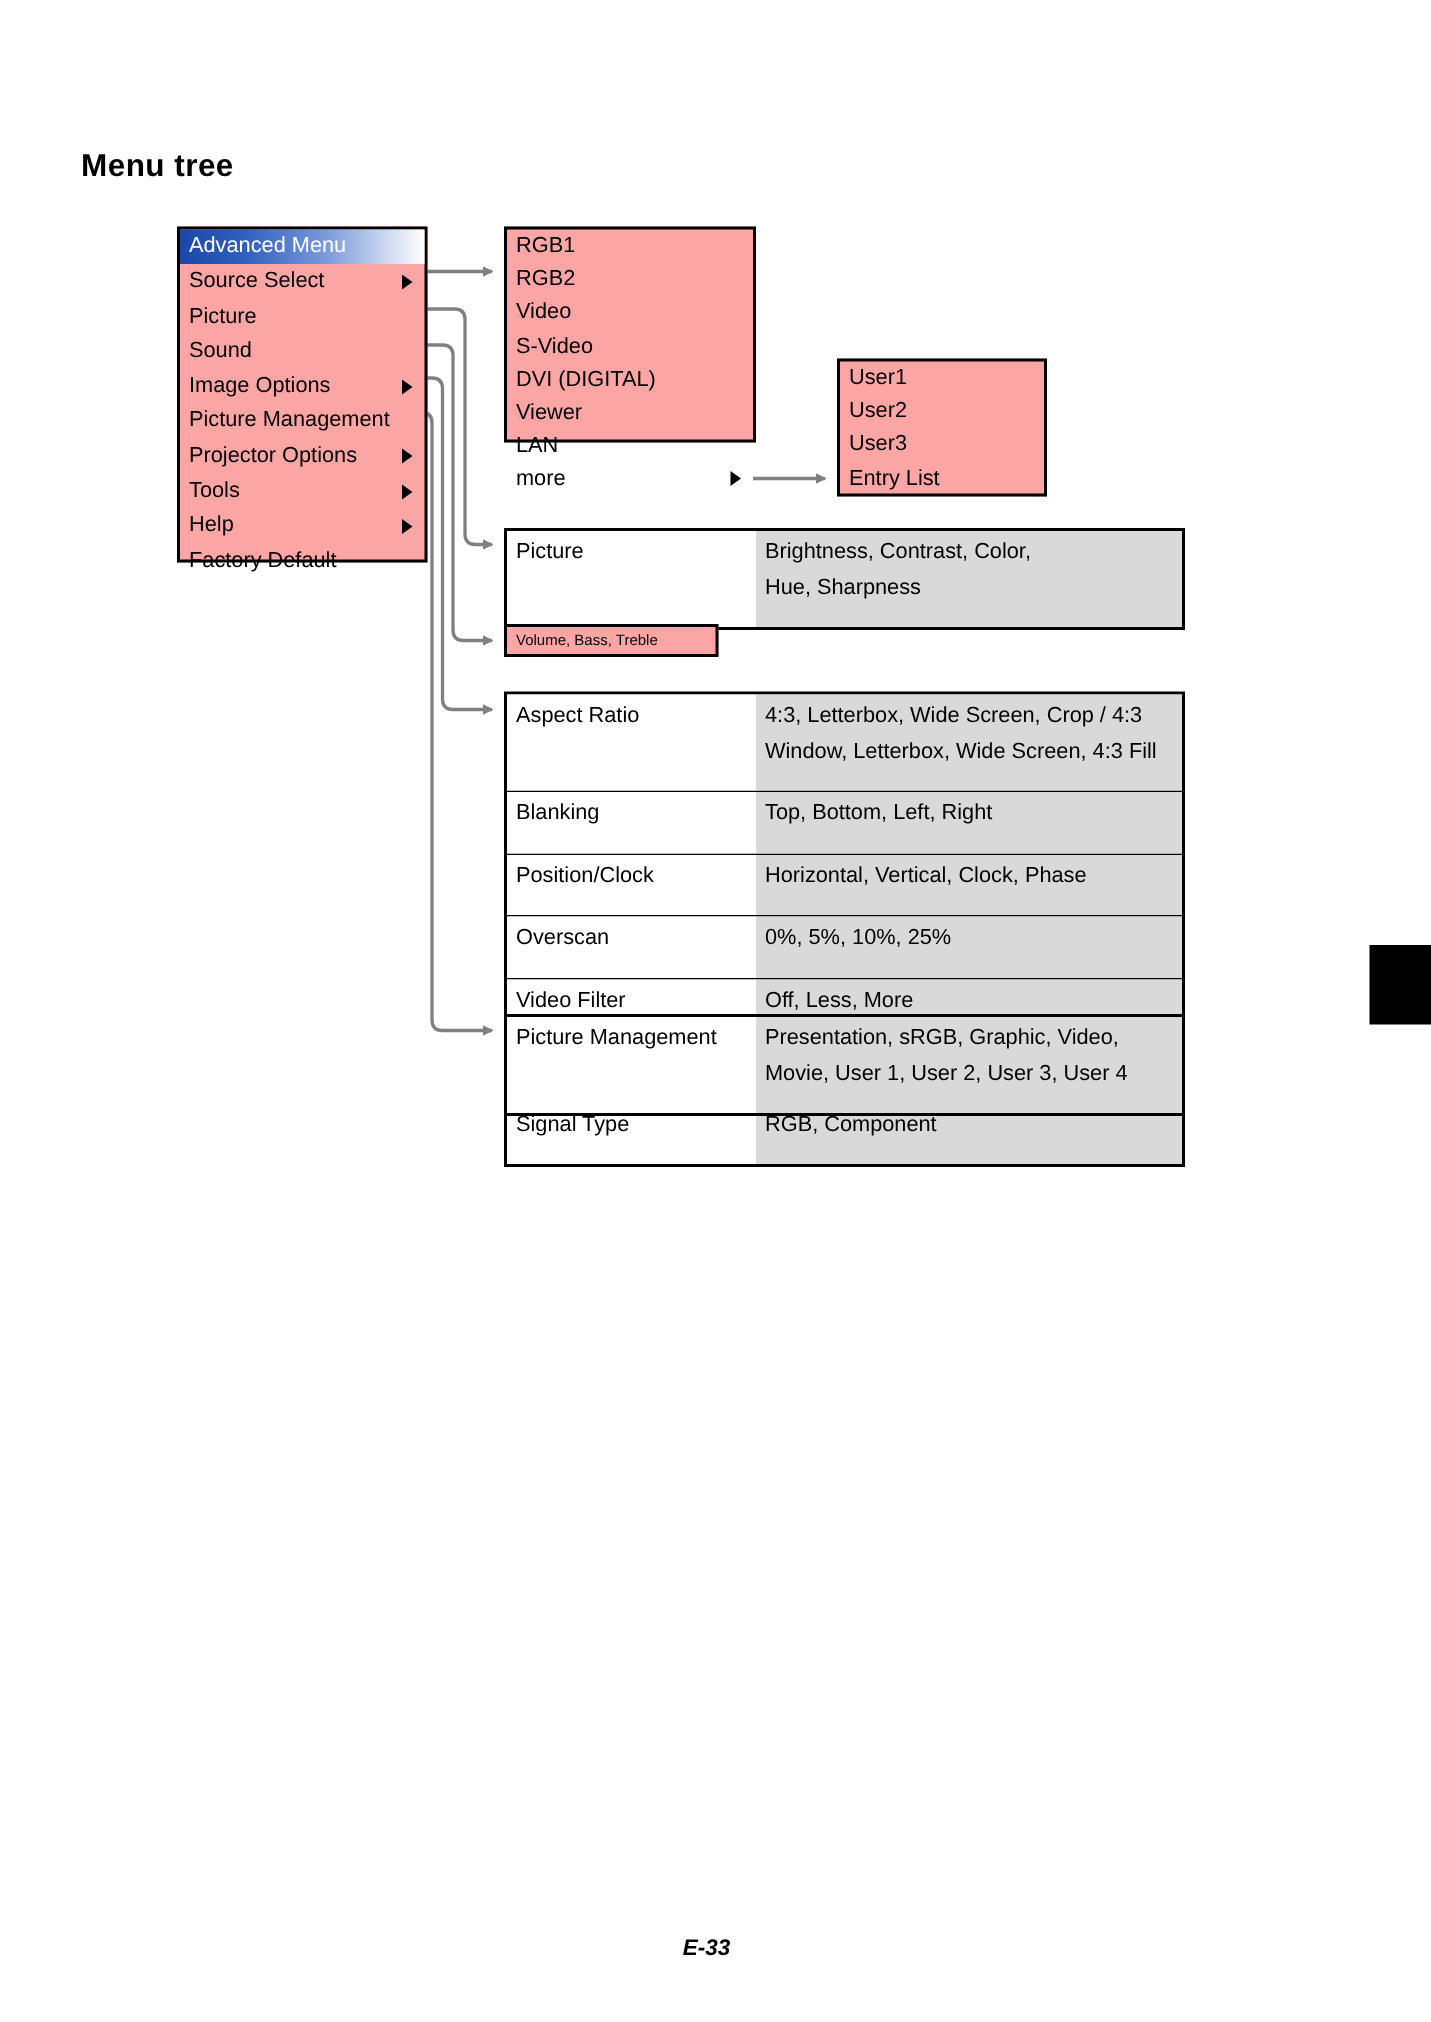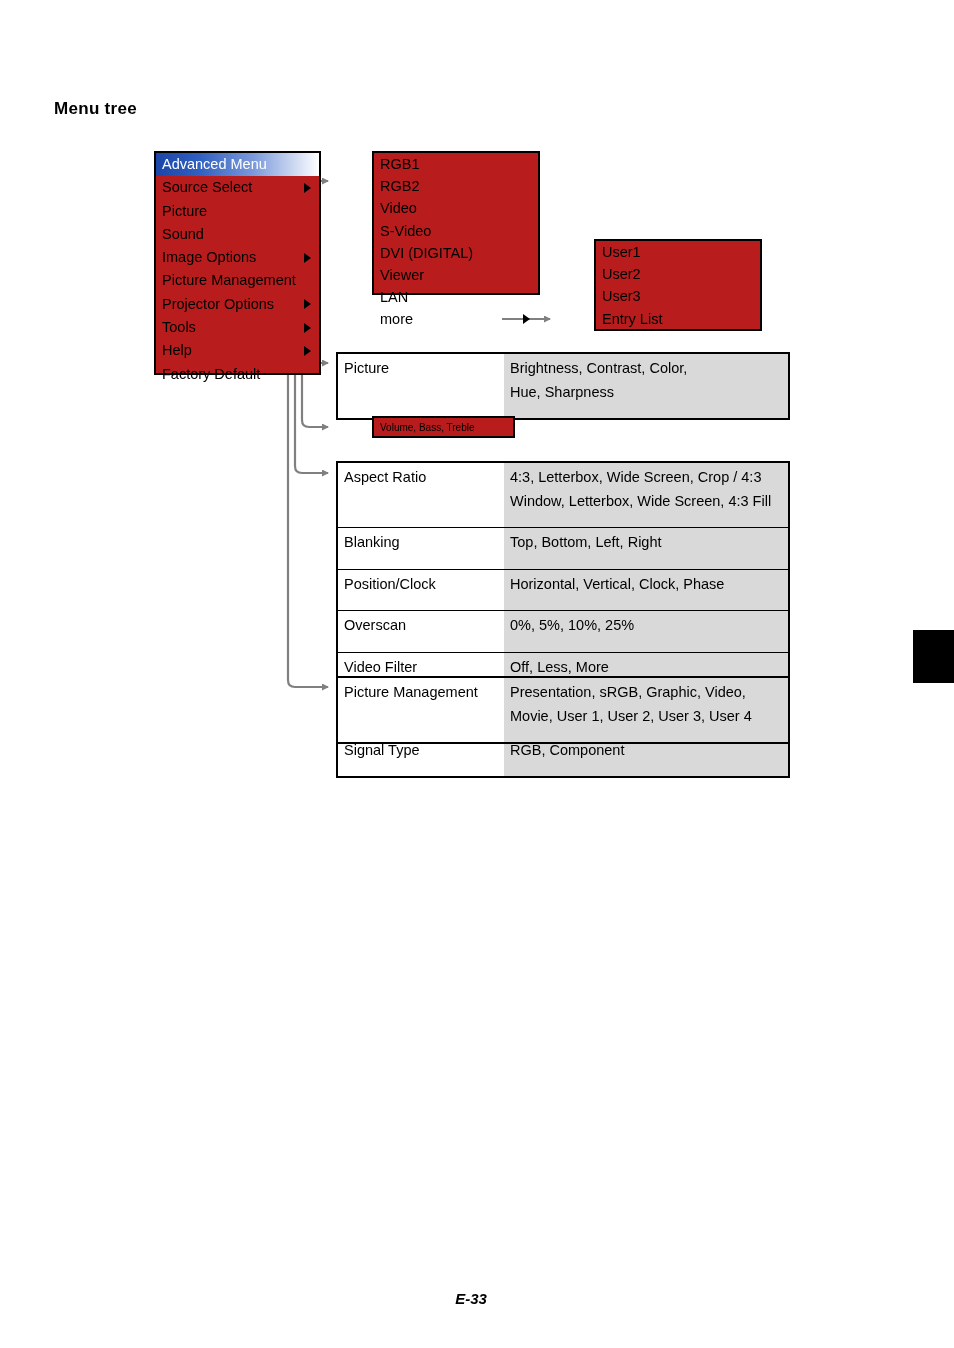--- a/index.html
+++ b/index.html
@@ -13,32 +13,31 @@
     position: relative;
     font-family: "Liberation Sans", sans-serif;
     color: #000000;
     overflow: hidden;
   }
 
   #page-title {
     position: absolute;
     left: 54px;
     top: 99px;
-    font-size: 17px;
+    font-size: 21px;
     font-weight: bold;
     letter-spacing: 0.3px;
   }
 
   
   .box {
     position: absolute;
     border: 2px solid #000;
-    background: #b91c1c;
-    box-sizing: border-box;
-    margin-left: 36px;
+    background: #fca5a5;
+    box-sizing: border-box;
   }
 
   
   #advanced-menu {
     left: 118px;
     top: 151px;
     width: 167px;
     height: 224px;
     padding: 0;
   }
@@ -73,21 +72,21 @@
     top: 151px;
     width: 168px;
     height: 144px;
   }
   #source-select-menu .menu-row { height: 22.2px; line-height: 22.2px; }
 
   
   #user-list-menu {
     left: 558px;
     top: 239px;
-    width: 168px;
+    width: 140px;
     height: 92px;
   }
   #user-list-menu .menu-row { height: 22.2px; line-height: 22.2px; }
 
   
   .table {
     position: absolute;
     border: 2px solid #000;
     box-sizing: border-box;
     background: #ffffff;

